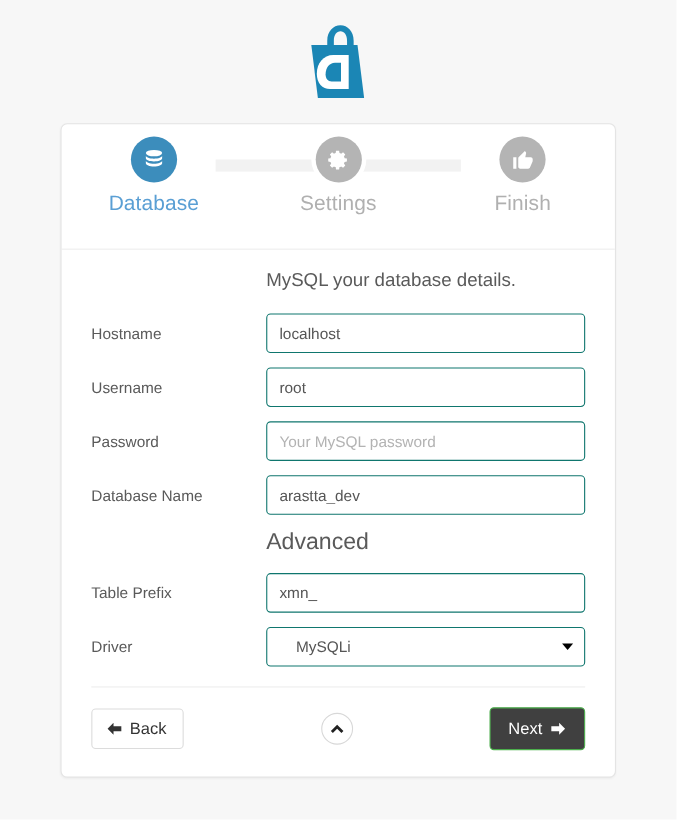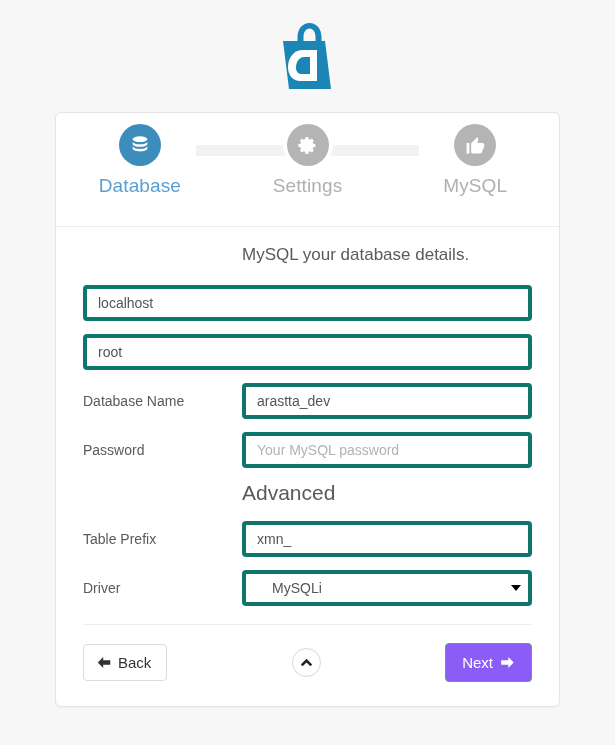--- a/index.html
+++ b/index.html
@@ -121,21 +121,21 @@
   .field input,
   .field select {
     box-sizing: border-box;
     width: 100%;
     height: 36px;
     padding: 6px 11px;
     font-size: 14px;
     font-family: "Liberation Sans", sans-serif;
     color: #555;
     background: #ffffff;
-    border: 4px solid #0f766e;
+    border: 1px solid #0f766e;
     border-radius: 4px;
     outline: none;
     -webkit-appearance: none;
     appearance: none;
   }
   .field input::placeholder { color: #b3b3b3; }
   .field select { padding-left: 26px; cursor: pointer; }
   .select-caret {
     position: absolute;
     right: 11px;
@@ -168,21 +168,21 @@
     gap: 7px;
     line-height: 1;
   }
   .btn-back {
     background: #ffffff;
     color: #333;
     border: 1px solid #dcdcdc;
     padding: 10px 15px 10px 13px;
   }
   .btn-next {
-    background: #8b5cf6;
+    background: #404040;
     color: #ffffff;
     border: 1px solid #4cae4c;
     padding: 11px 16px;
   }
   .btn-toggle {
     width: 29px;
     height: 29px;
     border-radius: 50%;
     background: #ffffff;
     border: 1px solid #d8d8d8;
@@ -240,53 +240,55 @@
       </div>
 
       <div class="step">
         <div class="step-circle">
           <span>
             <svg width="21" height="21" viewBox="0 0 24 24" aria-hidden="true">
               <path fill="#fff" d="M9 21h8.4c.8 0 1.5-.5 1.8-1.2l2.7-6.3c.08-.2.12-.42.12-.65V11c0-1.1-.9-2-2-2h-5.7l.86-4.1.03-.3c0-.4-.17-.78-.44-1.05L13.9 2.6 7.6 8.9c-.37.36-.6.86-.6 1.4V19c0 1.1.9 2 2 2zM1.8 9h3.3v12H1.8z"></path>
             </svg>
           </span>
         </div>
-        <div class="step-label">MySQL</div>
+        <div class="step-label">Finish</div>
       </div>
 
     </div>
   </div>
 
   <div class="card-body">
 
     <div class="form-title">MySQL your database details.</div>
 
     <div class="form-row">
+      <div class="form-label">Hostname</div>
       <div class="field">
         <input type="text" value="localhost" style="">
       </div>
     </div>
 
     <div class="form-row">
+      <div class="form-label">Username</div>
       <div class="field">
         <input type="text" value="root" style="">
       </div>
     </div>
 
     <div class="form-row">
+      <div class="form-label">Password</div>
+      <div class="field">
+        <input type="text" placeholder="Your MySQL password" style="">
+      </div>
+    </div>
+
+    <div class="form-row">
       <div class="form-label">Database Name</div>
       <div class="field">
         <input type="text" value="arastta_dev" style="">
-      </div>
-    </div>
-
-    <div class="form-row">
-      <div class="form-label">Password</div>
-      <div class="field">
-        <input type="text" placeholder="Your MySQL password" style="">
       </div>
     </div>
 
     <div class="section-title">Advanced</div>
 
     <div class="form-row">
       <div class="form-label">Table Prefix</div>
       <div class="field">
         <input type="text" value="xmn_" style="">
       </div>

